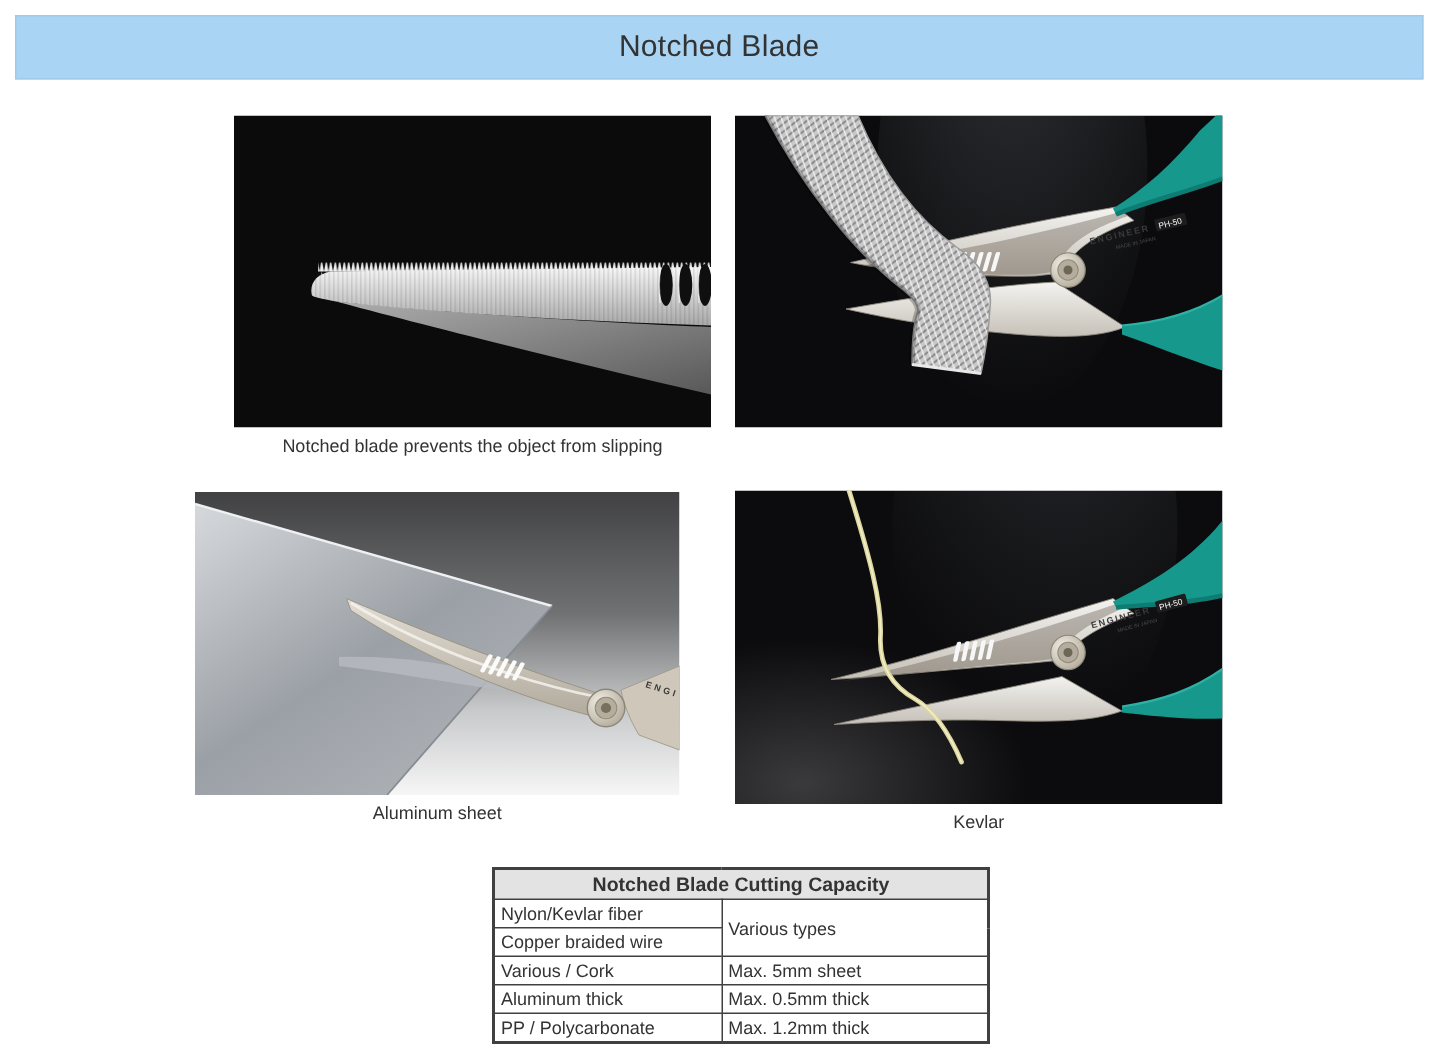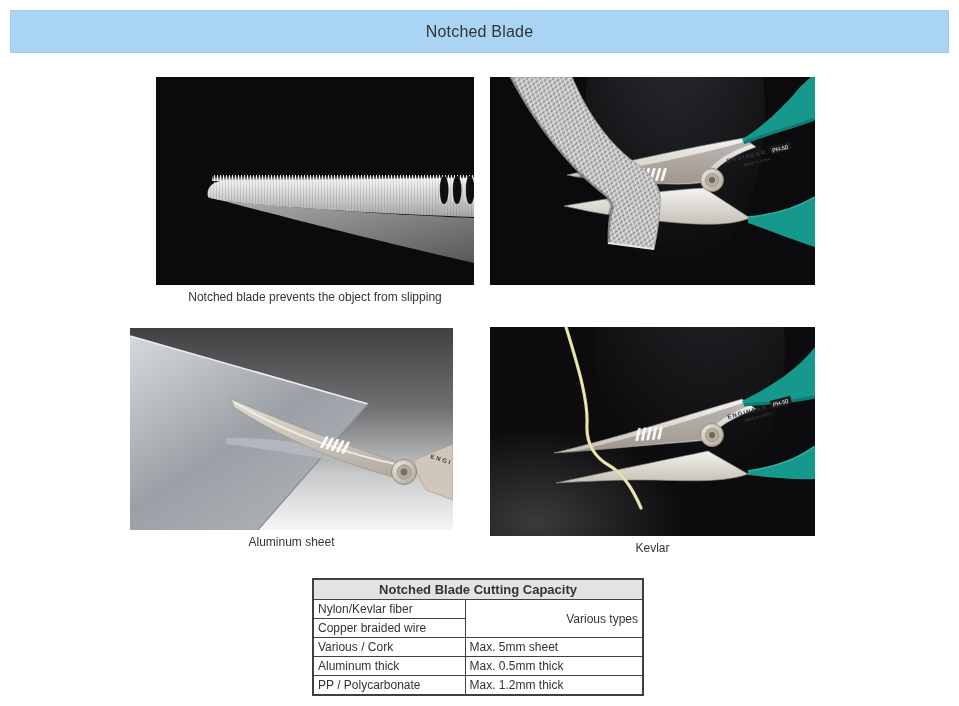--- a/index.html
+++ b/index.html
@@ -5,50 +5,50 @@
   html,body{margin:0;padding:0;background:#ffffff;}
   body{font-family:"Liberation Sans", sans-serif; color:#333;}
   .page{position:relative;width:959px;height:706px;background:#fff;overflow:hidden;}
 
   
   .titlebar{
     position:absolute;left:10px;top:10px;width:939px;height:43px;
     background:#a9d4f4;border:1px solid #9fcaed;box-sizing:border-box;
     display:flex;align-items:center;justify-content:center;
   }
-  .titlebar span{font-size:16px;color:#333;letter-spacing:0.2px;}
+  .titlebar span{font-size:20px;color:#333;letter-spacing:0.2px;}
 
   
   figure{margin:0;padding:0;position:absolute;text-align:center;}
   figure .imgwrap{display:block;line-height:0;}
   figure svg{display:block;}
   figcaption{font-size:12px;color:#333;margin-top:5px;line-height:14px;}
 
   .fig1{left:156px;top:77px;width:318px;}
   .fig2{left:490px;top:77px;width:325px;}
   .fig3{left:130px;top:328px;width:323px;}
   .fig4{left:490px;top:327px;width:325px;}
 
   
   .capacity-table{
-    position:absolute;left:312px;top:578px;width:330px;
+    position:absolute;left:328px;top:578px;width:330px;
     border-collapse:collapse;table-layout:fixed;
   }
   .capacity-table th{
     background:#e3e3e3;font-size:13px;font-weight:bold;color:#333;
     border:1px solid #404040;padding:2px 3px;text-align:center;
   }
   .capacity-table td{
     font-size:12px;color:#333;border:1px solid #404040;
     padding:1px 4px;height:16px;background:#fff;white-space:nowrap;
   }
   .capacity-table{border:2px solid #404040;}
   .capacity-table col.c1{width:152px;}
   .capacity-table col.c2{width:178px;}
-  .capacity-table td.center{text-align:right;border-radius:18px;}
+  .capacity-table td.center{text-align:left;border-radius:18px;}
 </style>
 </head>
 <body>
 
 <div class="page">
 
   <div class="titlebar">
     <span>Notched Blade</span>
   </div>
 

